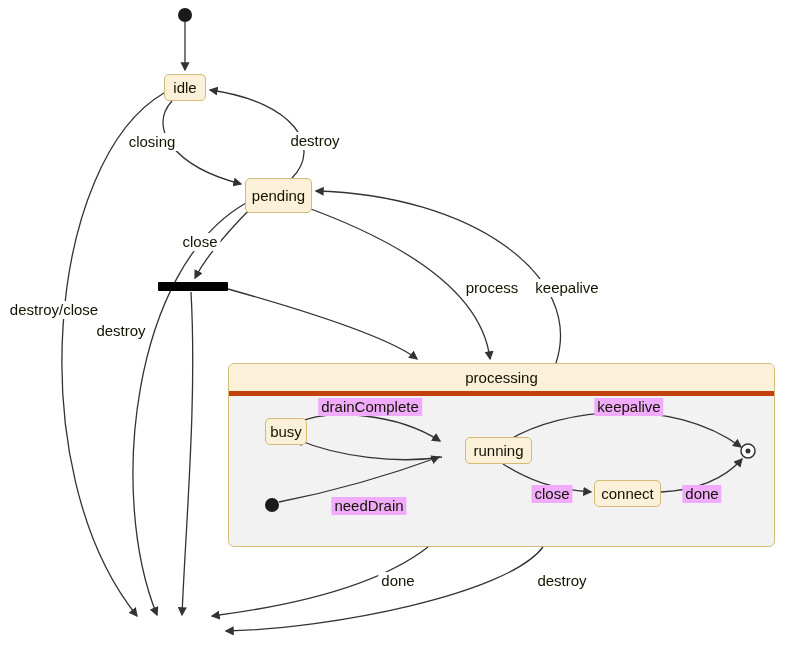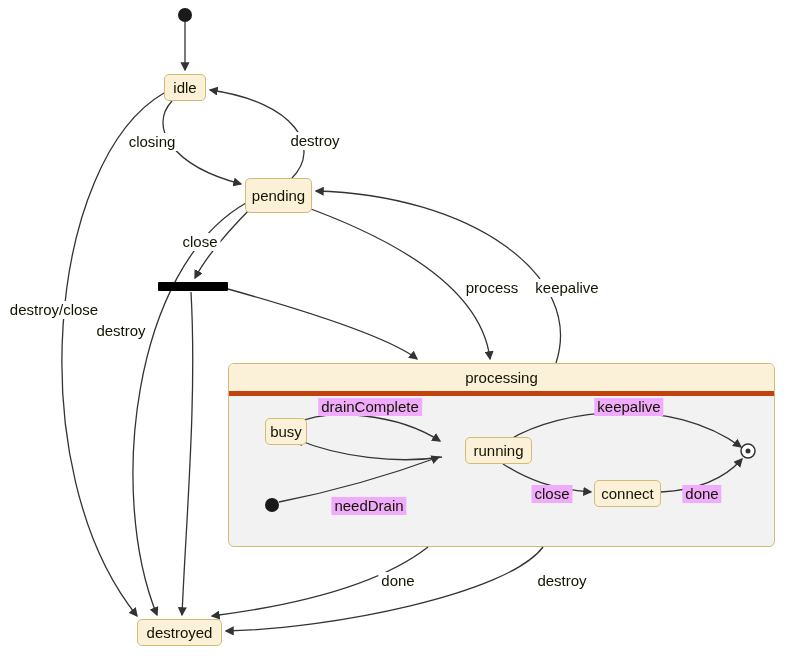--- a/index.html
+++ b/index.html
@@ -91,21 +91,20 @@
     <rect x="158" y="282" width="70" height="9" rx="1" fill="#000000"></rect>
     <circle cx="272" cy="505" r="7" fill="#1a1a1a"></circle>
     <g>
       <circle cx="748" cy="451" r="7" fill="#ffffff" stroke="#333333" stroke-width="1.5"></circle>
       <circle cx="748" cy="451" r="2.5" fill="#333333"></circle>
     </g>
   </svg>
 
   <div class="state" style="left:164px; top:74px; width:42px; height:27px;">idle</div>
   <div class="state" style="left:245px; top:178px; width:67px; height:35px;">pending</div>
-  <div class="state" style="left:137px; top:619px; width:85px; height:27px;">destroyed</div>
   <div class="state" style="left:265px; top:418px; width:42px; height:27px;">busy</div>
   <div class="state" style="left:444px; top:437px; width:67px; height:27px;margin-left:21px;">running</div>
   <div class="state" style="left:594px; top:480px; width:67px; height:27px;">connect</div>
 
   <div class="edge-label" style="left:152px; top:142px;">closing</div>
   <div class="edge-label" style="left:315px; top:141px;">destroy</div>
   <div class="edge-label" style="left:200px; top:242px;">close</div>
   <div class="edge-label" style="left:54px; top:288px;margin-top:22px;">destroy/close</div>
   <div class="edge-label" style="left:121px; top:331px;">destroy</div>
   <div class="edge-label" style="left:492px; top:288px;">process</div>

